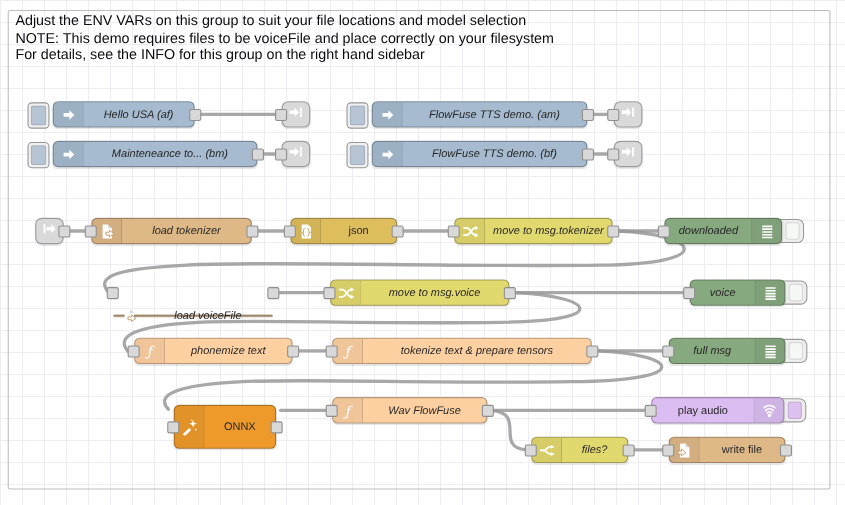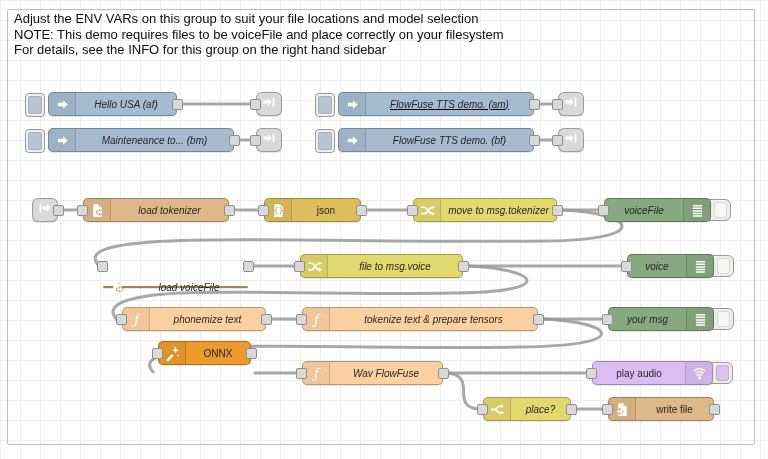--- a/index.html
+++ b/index.html
@@ -81,21 +81,21 @@
             <rect x="12.2" y="3" width="1.9" height="10" rx=".5" fill="#fff"></rect>
           </svg></span>
       </div>
     <span class="port in"></span>
   </div>
 
   <div class="inject-btn" style="left:315px;top:93px;">
       <div class="inject-btn-inner" style="background-color: rgb(182, 196, 212);"></div>
     </div>
   <div class="node" style="left:338px;top:92px;width:196px;height:24px;">
-    <div class="node-body" style="background-color: rgb(166, 187, 207); text-decoration: underline;">
+    <div class="node-body" style="background-color: rgb(166, 187, 207);">
       <span class="icon-box">
           <svg width="15" height="15" viewBox="0 0 16 16">
             <path d="M3,6.2 h5.6 V3.4 L13.4,8 8.6,12.6 V9.8 H3 z" fill="#fff"></path>
           </svg>
         </span>
       <span class="nlabel">FlowFuse TTS demo. (am)</span>
     </div>
     <span class="port out"></span>
   </div>
   <div class="node linknode" style="left:558px;top:92px;width:26px;height:24px;">
@@ -207,21 +207,21 @@
       <span class="nlabel">move to msg.tokenizer</span>
     </div>
     <span class="port in"></span>
     <span class="port out"></span>
   </div>
   <div class="node" style="left:604px;top:198px;width:107px;height:24px;">
     <div class="tab">
         <span class="tab-inner" style="background-color: rgb(246, 248, 245);"></span>
       </div>
     <div class="node-body" style="background-color: rgb(135, 169, 128);">
-      <span class="nlabel">voiceFile</span>
+      <span class="nlabel">downloaded</span>
       <span class="icon-box right">
           <svg width="15" height="15" viewBox="0 0 16 16">
             <g fill="#fff">
               <rect x="3" y="2.2" width="10" height="1.6" rx=".5"></rect>
               <rect x="3" y="4.9" width="10" height="1.6" rx=".5"></rect>
               <rect x="3" y="7.6" width="10" height="1.6" rx=".5"></rect>
               <rect x="3" y="10.3" width="10" height="1.6" rx=".5"></rect>
               <rect x="3" y="13" width="10" height="1.6" rx=".5"></rect>
             </g>
           </svg>
@@ -249,21 +249,21 @@
       <span class="icon-box">
           <svg width="15" height="15" viewBox="0 0 16 16">
             <g stroke="#fff" stroke-width="1.7" fill="none">
               <path d="M1.3,4.5 h3.2 c4,0 4.5,7 8.5,7"></path>
               <path d="M1.3,11.5 h3.2 c4,0 4.5,-7 8.5,-7"></path>
             </g>
             <path d="M12.6,2.3 L16,4.5 12.6,6.7 z" fill="#fff"></path>
             <path d="M12.6,9.3 L16,11.5 12.6,13.7 z" fill="#fff"></path>
           </svg>
         </span>
-      <span class="nlabel">file to msg.voice</span>
+      <span class="nlabel">move to msg.voice</span>
     </div>
     <span class="port in"></span>
     <span class="port out"></span>
   </div>
   <div class="node" style="left:627px;top:254px;width:87px;height:24px;">
     <div class="tab">
         <span class="tab-inner" style="background-color: rgb(246, 248, 245);"></span>
       </div>
     <div class="node-body" style="background-color: rgb(135, 169, 128);">
       <span class="nlabel">voice</span>
@@ -304,37 +304,37 @@
       <span class="nlabel">tokenize text &amp; prepare tensors</span>
     </div>
     <span class="port in"></span>
     <span class="port out"></span>
   </div>
   <div class="node" style="left:608px;top:307px;width:106px;height:24px;">
     <div class="tab">
         <span class="tab-inner" style="background-color: rgb(246, 248, 245);"></span>
       </div>
     <div class="node-body" style="background-color: rgb(135, 169, 128);">
-      <span class="nlabel">your msg</span>
+      <span class="nlabel">full msg</span>
       <span class="icon-box right">
           <svg width="15" height="15" viewBox="0 0 16 16">
             <g fill="#fff">
               <rect x="3" y="2.2" width="10" height="1.6" rx=".5"></rect>
               <rect x="3" y="4.9" width="10" height="1.6" rx=".5"></rect>
               <rect x="3" y="7.6" width="10" height="1.6" rx=".5"></rect>
               <rect x="3" y="10.3" width="10" height="1.6" rx=".5"></rect>
               <rect x="3" y="13" width="10" height="1.6" rx=".5"></rect>
             </g>
           </svg>
         </span>
     </div>
     <span class="port in"></span>
   </div>
 
-  <div class="node" style="left:158px;top:341px;width:93px;height:24px;">
+  <div class="node" style="left:158px;top:368px;width:93px;height:40px;">
     <div class="node-body" style="background-color: rgb(238, 154, 43);">
       <span class="icon-box">
           <svg width="15" height="15" viewBox="0 0 16 16">
             <g fill="#fff">
               <path d="M1.2,14.8 l6.2,-6.2 1.9,1.9 -6.2,6.2 z"></path>
               <path d="M11.2,.8 l1,2.7 2.7,1 -2.7,1 -1,2.7 -1,-2.7 -2.7,-1 2.7,-1 z"></path>
               <rect x="13.2" y="9.4" width="1.5" height="1.5"></rect>
               <rect x="9.4" y="0.4" width="1.1" height="1.1"></rect>
             </g>
           </svg>
@@ -381,21 +381,21 @@
       <span class="icon-box">
           <svg width="15" height="15" viewBox="0 0 16 16">
             <g stroke="#fff" stroke-width="1.7" fill="none">
               <path d="M1.3,8 h3 c3.5,0 3,-3.5 6.5,-3.5 h1"></path>
               <path d="M1.3,8 h3 c3.5,0 3,3.5 6.5,3.5 h1"></path>
             </g>
             <path d="M11.6,2.6 L15,4.5 11.6,6.4 z" fill="#fff"></path>
             <path d="M11.6,9.6 L15,11.5 11.6,13.4 z" fill="#fff"></path>
           </svg>
         </span>
-      <span class="nlabel">place?</span>
+      <span class="nlabel">files?</span>
     </div>
     <span class="port in"></span>
     <span class="port out"></span>
   </div>
   <div class="node" style="left:608px;top:397px;width:106px;height:24px;">
     <div class="node-body" style="background-color: rgb(222, 184, 135);">
       <span class="icon-box">
           <svg width="15" height="15" viewBox="0 0 16 16">
             <path d="M3.5,1.2 h5.3 l3.7,3.7 v9.9 h-9 z" fill="#fff"></path>
             <path d="M8.8,1.2 l3.7,3.7 h-3.7 z" fill="rgba(0,0,0,.16)"></path>

